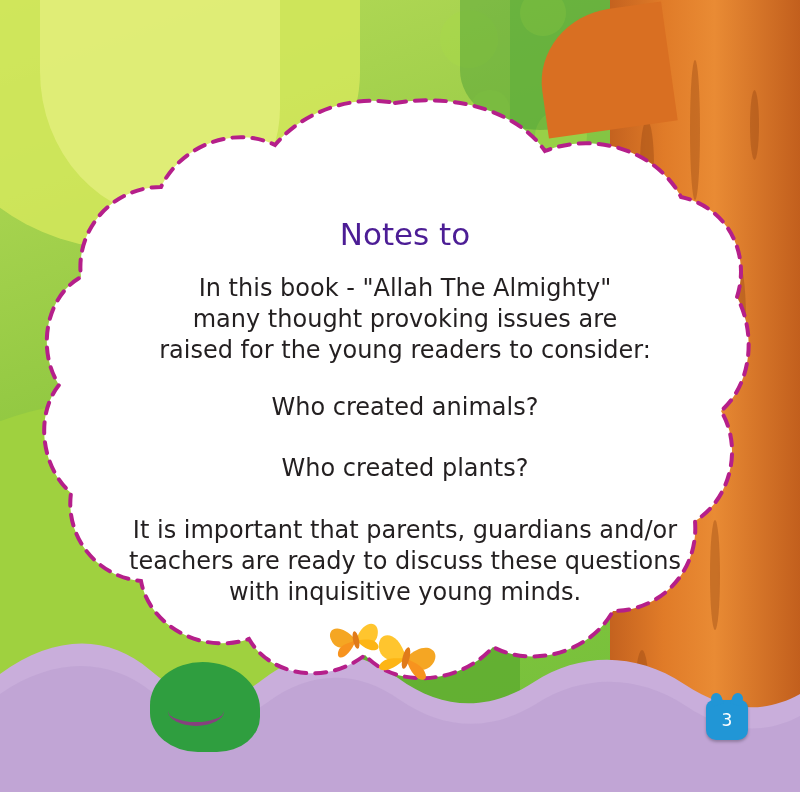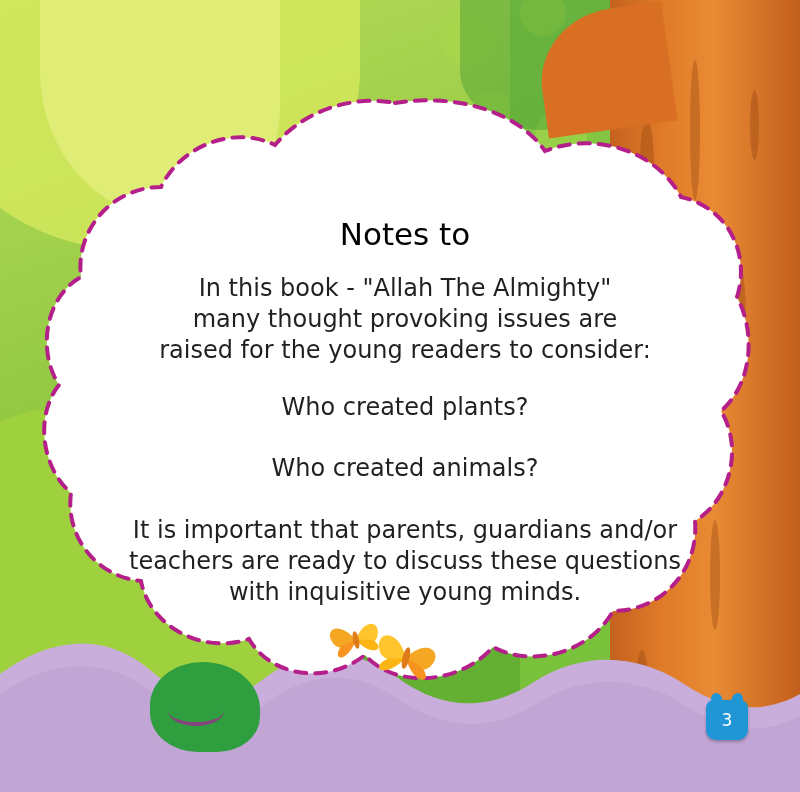--- a/index.html
+++ b/index.html
@@ -167,21 +167,21 @@
 
   .cloud-content {
     position: absolute;
     left: 110px;
     top: 215px;
     width: 590px;
     text-align: center;
     color: #231f20;
   }
   .title {
-    color: #000000;
+    color: #4c1d95;
     font-size: 31px;
     line-height: 1.28;
     font-weight: normal;
     margin: 0 0 18px 0;
   }
   .para {
     font-size: 24px;
     line-height: 1.3;
     margin: 0 0 26px 0;
     color: #231f20;
@@ -298,22 +298,22 @@
     </svg>
   </div>
 
   <div class="cloud-content">
     <div class="title">
       <div>Notes to</div>
     </div>
     <p class="para" style="white-space: pre-line;">In this book - "Allah The Almighty"
 many thought provoking issues are
 raised for the young readers to consider:</p>
+    <p class="para q">Who created animals?</p>
     <p class="para q">Who created plants?</p>
-    <p class="para q">Who created animals?</p>
     <p class="para last" style="white-space: pre-line;">It is important that parents, guardians and/or
 teachers are ready to discuss these questions
 with inquisitive young minds.</p>
   </div>
 
   <div class="butterflies">
     <svg width="130" height="80" viewBox="0 0 130 80" xmlns="http://www.w3.org/2000/svg">
       <g transform="translate(6,0) rotate(-12 30 30)">
         <path d="M30,30 C18,8 2,12 6,26 C9,38 22,36 30,30 Z" fill="#f5a623"></path>
         <path d="M30,30 C42,10 58,16 52,30 C47,41 36,37 30,30 Z" fill="#ffc52e"></path>

